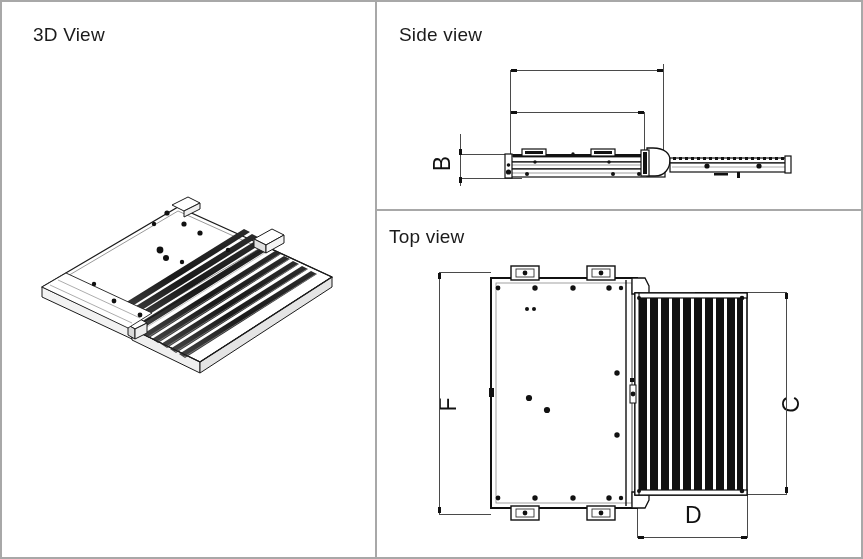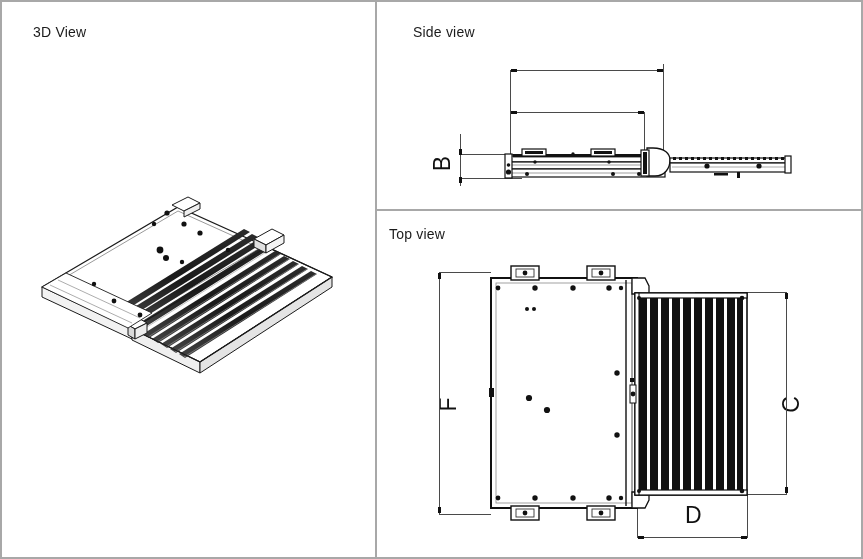--- a/index.html
+++ b/index.html
@@ -26,21 +26,21 @@
     background:#a8a8a8;
   }
   .divider-h{
     position:absolute;
     left:0;
     height:2px;
     background:#a8a8a8;
   }
   .panel-title{
     position:absolute;
-    font-size:14px;
+    font-size:19px;
     color:#1b1b1b;
     letter-spacing:.2px;
     white-space:nowrap;
   }
   
   .ln{position:absolute;background:#4a4a4a;}
   .ln-h{height:1px;}
   .ln-v{width:1px;}
   .dimtxt{
     position:absolute;
@@ -160,21 +160,21 @@
         <circle cx="134" cy="81" r="3"></circle>
         <circle cx="62" cy="107" r="2.2"></circle>
         <circle cx="82" cy="124" r="2.4"></circle>
         <circle cx="108" cy="138" r="2.4"></circle>
         <circle cx="150" cy="85" r="2.2"></circle>
         <circle cx="196" cy="73" r="2.2"></circle>
       </g>
     </svg>
   </div>
 
-  <div class="panel-title" style="left:411px;top:22px;">Side view</div>
+  <div class="panel-title" style="left:397px;top:22px;">Side view</div>
 
   <div id="sideview">
 
     <div class="ln ln-h" style="left:133px;top:68px;width:153px;"></div>
     <div class="ln ln-v" style="left:133px;top:68px;height:104px;"></div>
     <div class="ln ln-v" style="left:286px;top:62px;height:112px;"></div>
     <div class="tick" style="left:134px;top:67px;"></div>
     <div class="tick" style="left:280px;top:67px;"></div>
 
     <div class="ln ln-h" style="left:133px;top:110px;width:134px;"></div>

